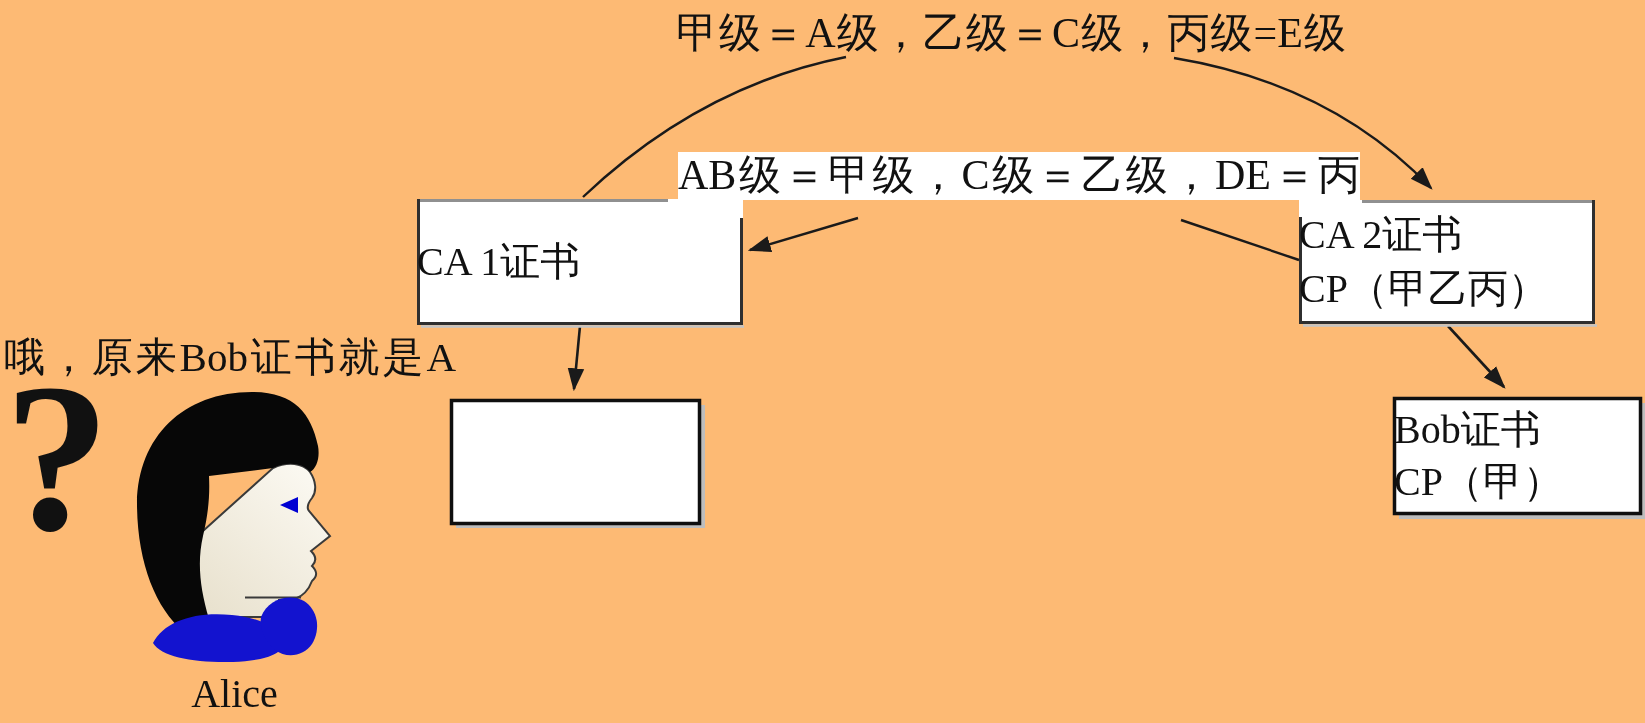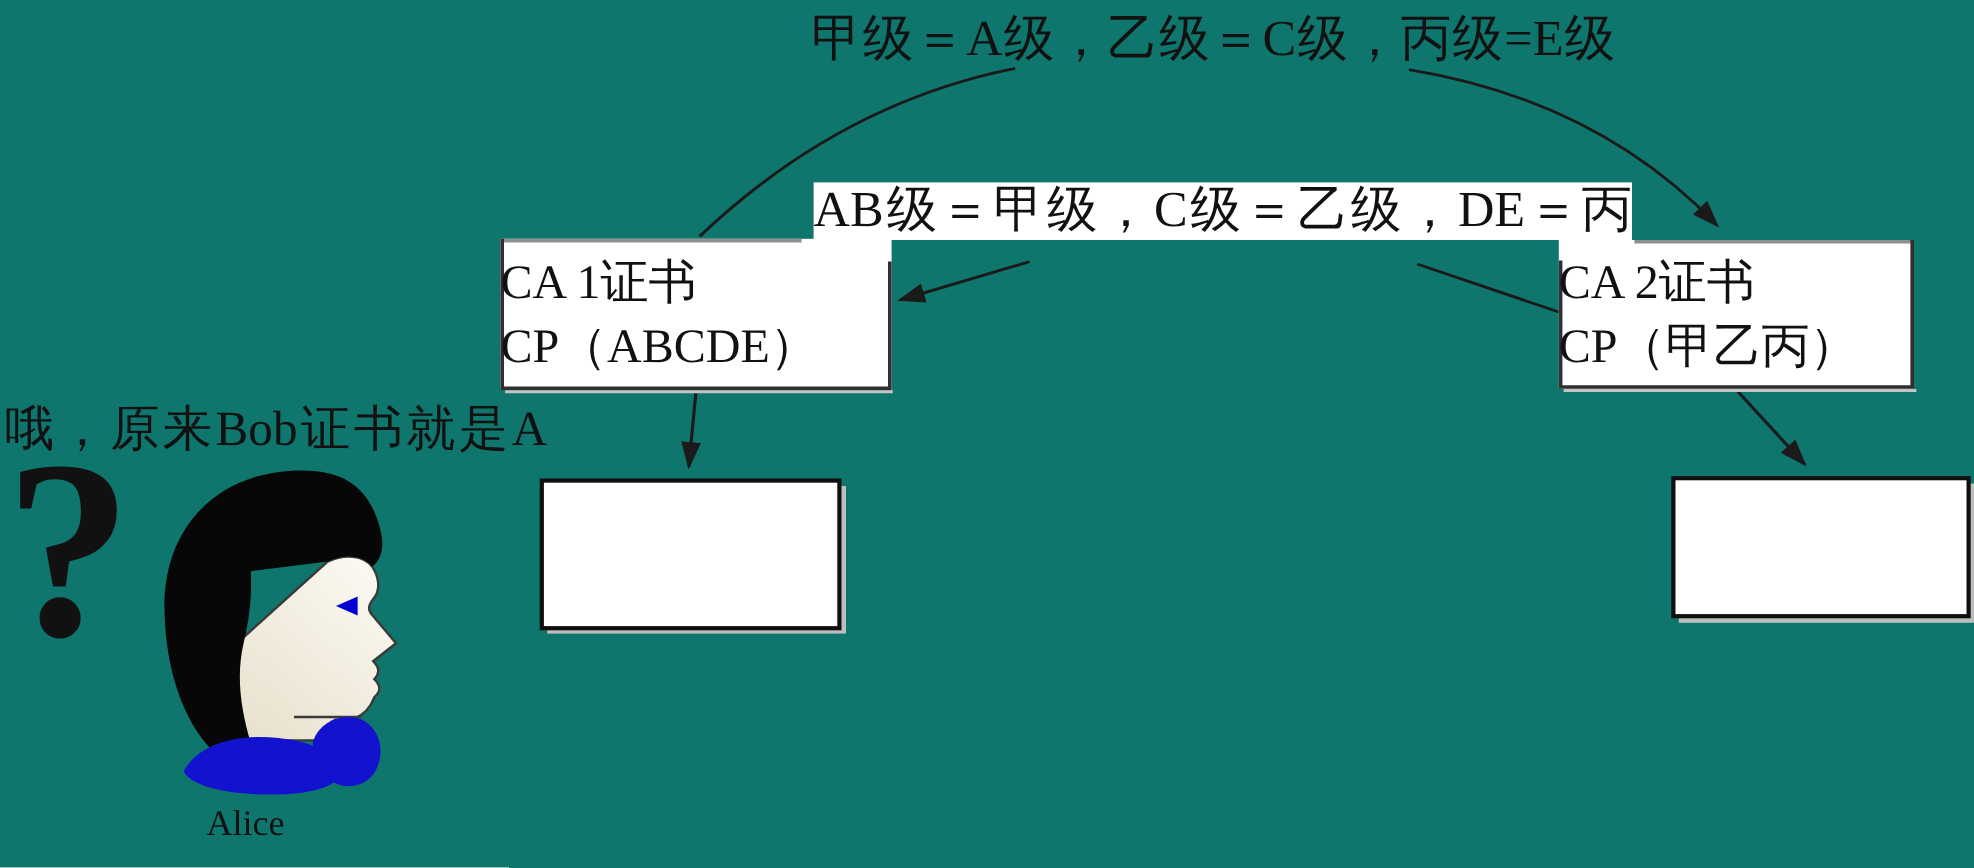--- a/index.html
+++ b/index.html
@@ -1,29 +1,29 @@
 <!DOCTYPE html>
 <html><head>
 <meta charset="utf-8">
 <style>
   html,body{margin:0;padding:0;background:#fff;}
   #canvas{
-    position:relative;width:1645px;height:723px;background:#0f766e;overflow:hidden;
+    position:relative;width:1645px;height:723px;background:#fdba74;overflow:hidden;
     font-family:"Liberation Serif","DejaVu Serif",serif;color:#111;
   }
   #diagram-svg{position:absolute;left:0;top:0;z-index:1;}
   .lbl{position:absolute;z-index:3;white-space:nowrap;}
   #top-label{left:676px;top:9px;width:670px;font-size:42px;line-height:48px;
              text-align:justify;text-align-last:justify;white-space:normal;overflow:hidden;height:50px;}
   #mid-label{left:678px;top:152px;width:682px;font-size:42px;line-height:46px;
              text-align:justify;text-align-last:justify;white-space:normal;overflow:hidden;height:48px;background:#fff;}
   #thought-label{left:4px;top:333px;width:452px;font-size:41px;line-height:48px;
              text-align:justify;text-align-last:justify;white-space:normal;overflow:hidden;height:50px;}
   #question-mark{left:4px;top:352px;font-size:212px;font-weight:bold;line-height:1;}
-  #alice-name{left:172px;top:670px;width:125px;font-size:30px;text-align:left;}
+  #alice-name{left:172px;top:670px;width:125px;font-size:40px;text-align:center;}
   .boxlbl{position:absolute;z-index:3;display:flex;flex-direction:column;justify-content:center;
           align-items:flex-start;text-align:center;font-size:40px;}
   #ca1-label{left:417px;top:201px;width:326px;height:122px;line-height:54px;}
   #ca2-label{left:1299px;top:202px;width:296px;height:120px;line-height:54px;}
   #alice-label{left:451px;top:401px;width:248px;height:121px;line-height:53px;}
   #bob-label{left:1394px;top:399px;width:246px;height:113px;line-height:52px;}
 </style>
 </head>
 <body>
 
@@ -92,23 +92,26 @@
   <div id="mid-label" class="lbl">AB级＝甲级，C级＝乙级，DE＝丙级</div>
 
   <div id="thought-label" class="lbl">哦，原来Bob证书就是A级</div>
 
   <div id="question-mark" class="lbl">?</div>
 
   <div id="alice-name" class="lbl">Alice</div>
 
   <div id="ca1-label" class="boxlbl">
     <span>CA 1证书</span>
-    <span>CP（ABCDE）</span>
   </div>
 
   <div id="ca2-label" class="boxlbl">
     <span>CA 2证书</span>
     <span>CP（甲乙丙）</span>
   </div>
 
 
+  <div id="bob-label" class="boxlbl">
+    <span>Bob证书</span>
+    <span>CP（甲）</span>
+  </div>
 
 </div>
 
 </body></html>

